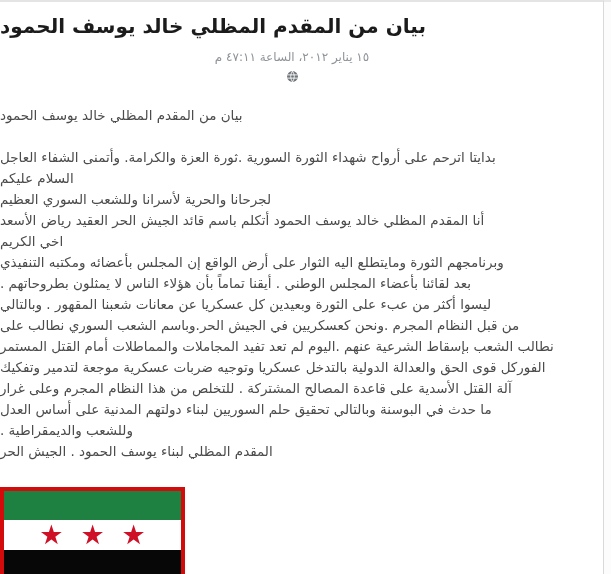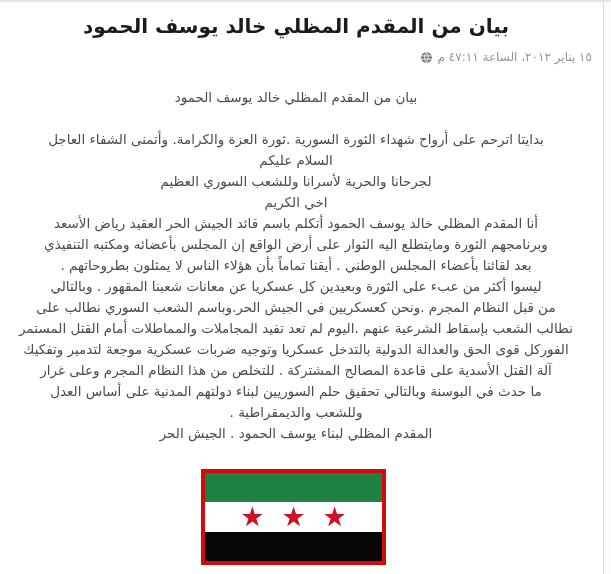--- a/index.html
+++ b/index.html
@@ -4,32 +4,32 @@
 <style>
   * { margin:0; padding:0; box-sizing:border-box; }
   html,body { background:#ffffff; }
   body { width:611px; height:574px; position:relative; overflow:hidden;
          font-family:"DejaVu Sans","Liberation Sans",sans-serif; }
   .page-card {
     position:absolute; left:0; top:0; width:604px; height:574px;
     background:#ffffff;
     border-top:2px solid #e4e4e4;
     border-right:1px solid #d9d9d9;
-    direction:rtl; text-align:center;
-    padding:10px 11px 0 0;
+    direction:rtl; text-align:left;
+    padding:10px 19px 0 0;
   }
   .outer-strip { position:absolute; right:0; top:0; width:7px; height:574px;
     background:#fcfcfc; border-top:2px solid #e9e9e9; }
   .post-title {
     font-size:20px; line-height:28px; font-weight:bold; color:#1b1b1b;
     letter-spacing:0;
   }
   .date-row {
     margin-top:9px; font-size:12px; line-height:16px; color:#8f9499;
-    display:flex; flex-direction:row; align-items:center; gap:5px;
+    display:flex; flex-direction:column; align-items:center; gap:5px;
   }
   .globe { width:13px; height:13px; display:inline-block; flex:0 0 auto; }
   .post-body { margin-top:22px; font-size:13.5px; line-height:21px; color:#4b4b4b; }
   .post-body .line { min-height:21px; white-space:nowrap; }
   .flag {
     display:inline-block; margin-top:25px; margin-left:0; margin-right:5px;
     width:185px; height:96px; border:4px solid #d40b0b; background:#ffffff;
   }
   .flag .stripe-green { height:29px; }
   .flag .stripe-white { height:30px; display:flex; align-items:center;
@@ -54,22 +54,22 @@
       <path d="M12 2a18 18 0 0 0 0 20M12 2a18 18 0 0 1 0 20M2.5 9h19M2.5 15h19" stroke="#ffffff" stroke-width="1.6" fill="none"></path>
     </svg>
   </div>
 
   <div class="post-body">
       <div class="line">بيان من المقدم المظلي خالد يوسف الحمود</div>
       <div class="line">&nbsp;</div>
       <div class="line">بدايتا اترحم على أرواح شهداء الثورة السورية .ثورة العزة والكرامة. وأتمنى الشفاء العاجل</div>
       <div class="line">السلام عليكم</div>
       <div class="line">لجرحانا والحرية لأسرانا وللشعب السوري العظيم</div>
+      <div class="line">أنا المقدم المظلي خالد يوسف الحمود أتكلم باسم قائد الجيش الحر العقيد رياض الأسعد</div>
       <div class="line">اخي الكريم</div>
-      <div class="line">أنا المقدم المظلي خالد يوسف الحمود أتكلم باسم قائد الجيش الحر العقيد رياض الأسعد</div>
       <div class="line">وبرنامجهم الثورة ومايتطلع اليه الثوار على أرض الواقع إن المجلس بأعضائه ومكتبه التنفيذي</div>
       <div class="line">بعد لقائنا بأعضاء المجلس الوطني . أيقنا تماماً بأن هؤلاء الناس لا يمثلون بطروحاتهم .</div>
       <div class="line">ليسوا أكثر من عبء على الثورة وبعيدين كل عسكريا عن معانات شعبنا المقهور . وبالتالي</div>
       <div class="line">من قبل النظام المجرم .ونحن كعسكريين في الجيش الحر.وباسم الشعب السوري  نطالب على</div>
       <div class="line">نطالب الشعب بإسقاط الشرعية عنهم .اليوم لم تعد تفيد المجاملات والمماطلات أمام القتل المستمر</div>
       <div class="line">الفوركل قوى الحق والعدالة الدولية بالتدخل عسكريا وتوجيه ضربات عسكرية موجعة لتدمير وتفكيك</div>
       <div class="line">آلة القتل الأسدية على قاعدة المصالح المشتركة . للتخلص من هذا النظام المجرم وعلى غرار</div>
       <div class="line">ما حدث في البوسنة  وبالتالي تحقيق حلم السوريين لبناء دولتهم المدنية على أساس العدل</div>
       <div class="line">وللشعب والديمقراطية .</div>
       <div class="line">المقدم المظلي لبناء يوسف الحمود  . الجيش الحر</div>

